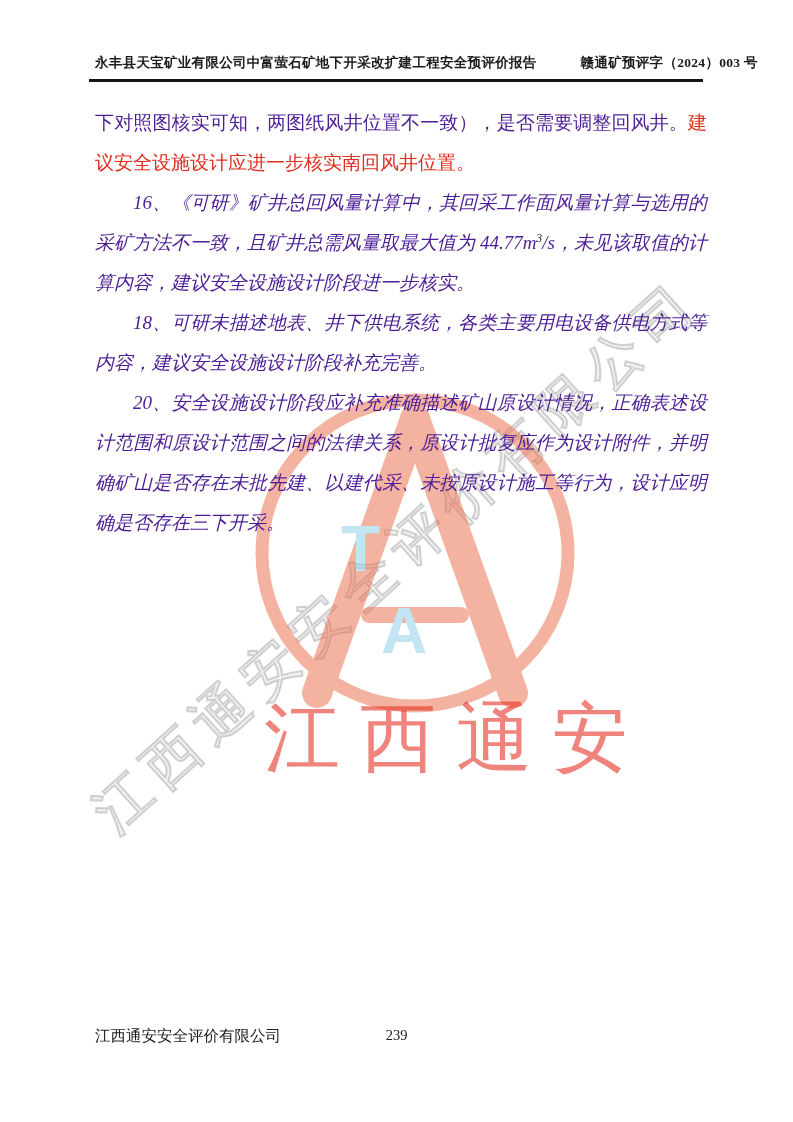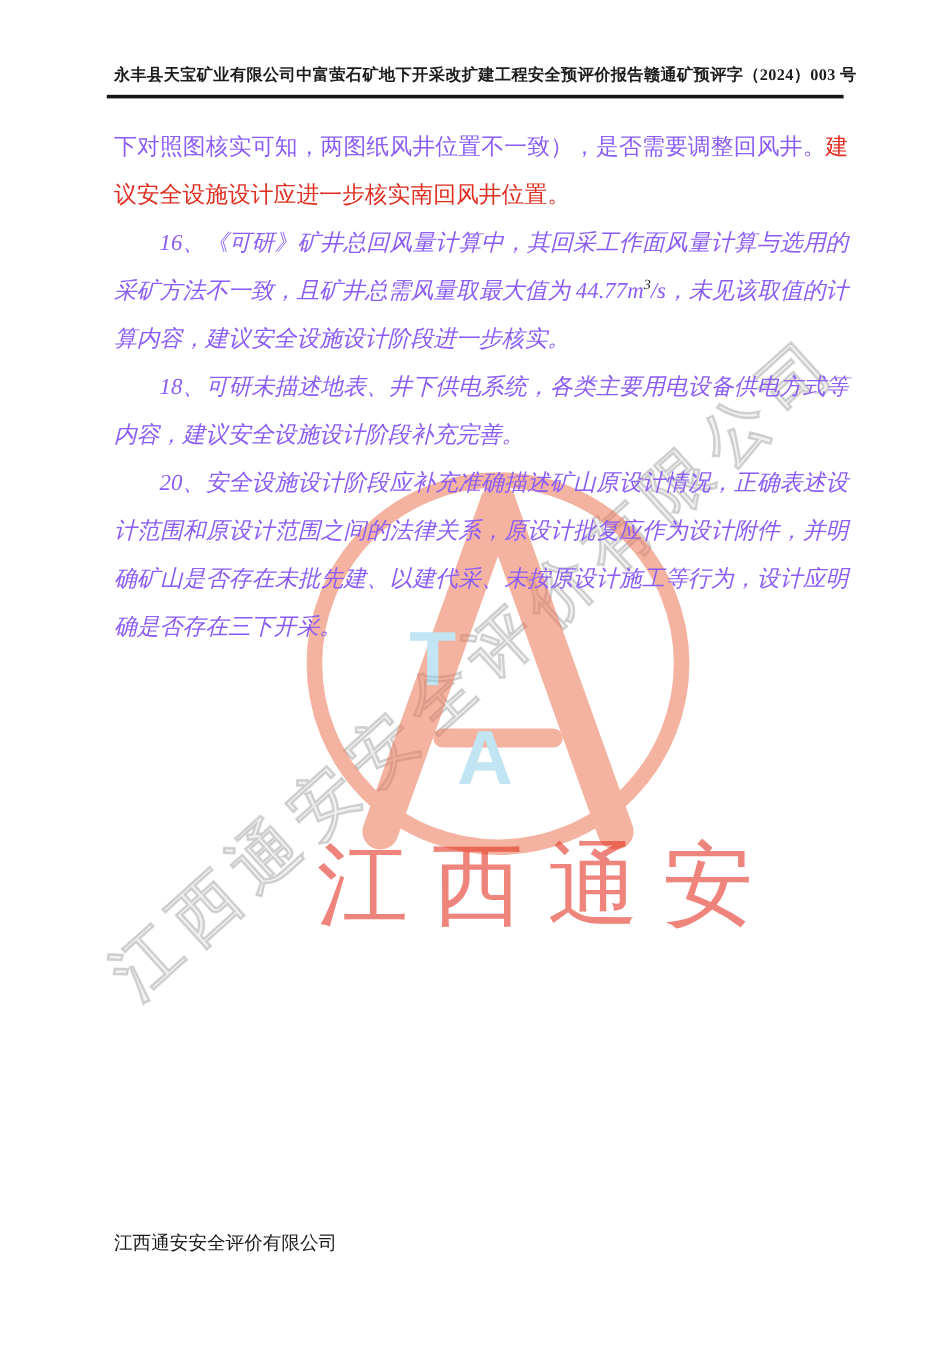--- a/index.html
+++ b/index.html
@@ -6,37 +6,37 @@
   .page {
     position:relative; width:793px; height:1122px; margin:0 auto;
     background:#ffffff; overflow:hidden;
     font-family:"Liberation Serif", serif; color:#1c1c1c;
   }
 
   
   .header {
     position:absolute; left:95px; top:54px; width:606px;
     display:flex; justify-content:space-between; align-items:baseline;
-    font-size:13.5px; font-weight:700; letter-spacing:0.3px; white-space:nowrap;
+    font-size:13.5px; font-weight:700; letter-spacing:0.3px; white-space:nowrap;gap:44px;
   }
   .header-rule {
     position:absolute; left:89px; top:79px; width:614px; height:3px;
     background:#151515;
   }
 
   
   .body-text {
     position:absolute; left:95px; top:103px; width:612px;
     font-size:19px; line-height:40px;
     text-align:justify; text-align-last:left;
     z-index:2;
   }
   .body-text p { margin:0; }
   .body-text p.indent { text-indent:2em;font-style:italic; }
-  .seg-normal { color:#8b5cf6; }
+  .seg-normal { color:#4c1d95; }
   .seg-red { color:var(--red-text, #df2d20); }
   sup.seg-sup { font-size:0.62em; line-height:0; vertical-align:super; }
 
   
   .footer-company {
     position:absolute; left:95px; top:1026px; font-size:15.5px; z-index:2;
   }
   .footer-page {
     position:absolute; left:0; top:1027px; width:793px; text-align:center;
     font-size:14.5px; z-index:2;
@@ -95,14 +95,15 @@
   <div class="header-rule"></div>
 
   <div class="body-text">
       <p class=""><span class="seg-normal">下对照图核实可知，两图纸风井位置不一致），是否需要调整回风井。</span><span class="seg-red">建议安全设施设计应进一步核实南回风井位置。</span></p>
       <p class="indent"><span class="seg-normal">16、《可研》矿井总回风量计算中，其回采工作面风量计算与选用的采矿方法不一致，且矿井总需风量取最大值为 44.77m</span><sup class="seg-sup">3</sup><span class="seg-normal">/s，未见该取值的计算内容，建议安全设施设计阶段进一步核实。</span></p>
       <p class="indent"><span class="seg-normal">18、可研未描述地表、井下供电系统，各类主要用电设备供电方式等内容，建议安全设施设计阶段补充完善。</span></p>
       <p class="indent"><span class="seg-normal">20、安全设施设计阶段应补充准确描述矿山原设计情况，正确表述设计范围和原设计范围之间的法律关系，原设计批复应作为设计附件，并明确矿山是否存在未批先建、以建代采、未按原设计施工等行为，设计应明确是否存在三下开采。</span></p>
     </div>
 
   <div class="footer-company">江西通安安全评价有限公司</div>
+  <div class="footer-page">239</div>
 
 </div>
 
 </body></html>

